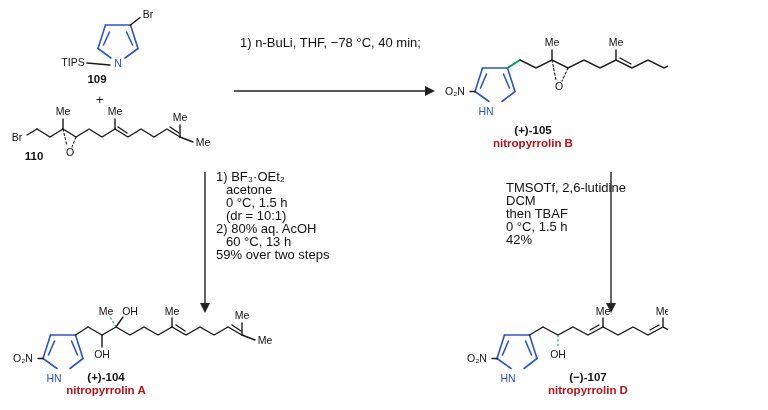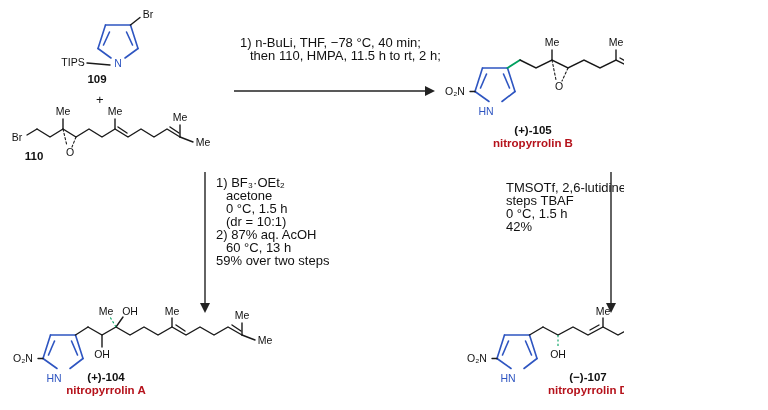--- a/index.html
+++ b/index.html
@@ -1,17 +1,17 @@
 <!DOCTYPE html>
 <html><head>
 <meta charset="utf-8">
 <style>
   html,body{margin:0;padding:0;background:#fff;}
   .canvas{position:relative;width:624px;height:410px;background:#ffffff;
-          font-family:"Liberation Sans",sans-serif;color:#1a1a1a;overflow:hidden;}
+          font-family:"Liberation Sans",sans-serif;color:#1a1a1a;overflow:hidden;padding-left:44px;}
   .abs{position:absolute;}
   .cond{font-size:13px;line-height:13px;white-space:nowrap;color:#111;}
   .cond .ind{padding-left:10px;}
   .plus{font-size:13px;color:#111;}
   svg{overflow:visible;}
   svg text{font-family:"Liberation Sans",sans-serif;font-size:10.5px;fill:#111;}
   text.num{font-weight:bold;font-size:11.5px;}
   text.cname{font-weight:bold;font-size:11.5px;fill:#b5121b;}
   text.blue{fill:#2e55c1;}
   .bond{stroke:#1a1a1a;stroke-width:1.4;fill:none;stroke-linecap:round;}
@@ -73,21 +73,20 @@
     <text class="num" x="30" y="64" text-anchor="middle">110</text>
   </svg>
 
   <svg class="abs arrow" style="left:234px;top:84px" width="202" height="14" viewBox="0 0 202 14">
     <line x1="0" y1="7" x2="191" y2="7"></line>
     <polygon points="191,2 201,7 191,12"></polygon>
   </svg>
 
   <div class="abs cond" style="left:240px;top:36px">
     <div>1) n-BuLi, THF, −78 °C, 40 min;</div>
-    <div class="ind">then 110, HMPA, 11.5 h to rt, 2 h;</div>
   </div>
 
   <svg class="abs" style="left:438px;top:30px" width="310" height="122" viewBox="0 0 310 122">
     <g>
       <line class="ringb" x1="37" y1="61.5" x2="44.5" y2="38"></line>
       <line class="ringb" x1="44.5" y1="38" x2="69.5" y2="38"></line>
       <line class="ringb" x1="69.5" y1="38" x2="77" y2="61.5"></line>
       <line class="ringb" x1="77" y1="61.5" x2="64" y2="71.5"></line>
       <line class="ringb" x1="37" y1="61.5" x2="51" y2="71.5"></line>
       <line class="ringb" x1="42.5" y1="58" x2="48.5" y2="44"></line>
@@ -116,37 +115,38 @@
     <text x="258" y="22" text-anchor="middle">Me</text>
     <text x="281" y="47" text-anchor="middle">Me</text>
     <text class="num" x="95" y="104" text-anchor="middle">(+)-105</text>
     <text class="cname" x="95" y="117" text-anchor="middle">nitropyrrolin B</text>
   </svg>
 
   <svg class="abs arrow" style="left:198px;top:172px" width="14" height="142" viewBox="0 0 14 142">
     <line x1="7" y1="0" x2="7" y2="131"></line>
     <polygon points="2,131 7,141 12,131"></polygon>
   </svg>
-  <div class="abs cond" style="left:216px;top:176px">
+  <div class="abs cond" style="left:216px;top:170px">
     <div>1) BF₃·OEt₂</div>
     <div class="ind">acetone</div>
     <div class="ind">0 °C, 1.5 h</div>
     <div class="ind">(dr = 10:1)</div>
-    <div>2) 87% aq. AcOH</div>
+    <div>2) 80% aq. AcOH</div>
     <div class="ind">60 °C, 13 h</div>
     <div>59% over two steps</div>
   </div>
 
   <svg class="abs arrow" style="left:604px;top:172px" width="14" height="142" viewBox="0 0 14 142">
     <line x1="7" y1="0" x2="7" y2="131"></line>
     <polygon points="2,131 7,141 12,131"></polygon>
   </svg>
   <div class="abs cond" style="left:506px;top:181px">
     <div>TMSOTf, 2,6-lutidine</div>
-    <div>steps TBAF</div>
+    <div>DCM</div>
+    <div>then TBAF</div>
     <div>0 °C, 1.5 h</div>
     <div>42%</div>
   </div>
 
   <svg class="abs" style="left:6px;top:306px" width="300" height="96" viewBox="0 0 300 96">
     <g>
       <line class="ringb" x1="37" y1="52.5" x2="44.5" y2="29"></line>
       <line class="ringb" x1="44.5" y1="29" x2="69.5" y2="29"></line>
       <line class="ringb" x1="69.5" y1="29" x2="77" y2="52.5"></line>
       <line class="ringb" x1="77" y1="52.5" x2="64" y2="62.5"></line>

